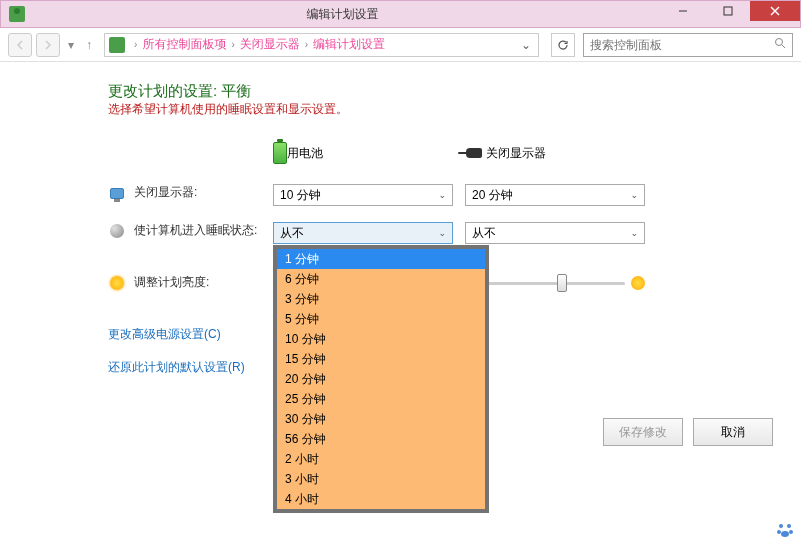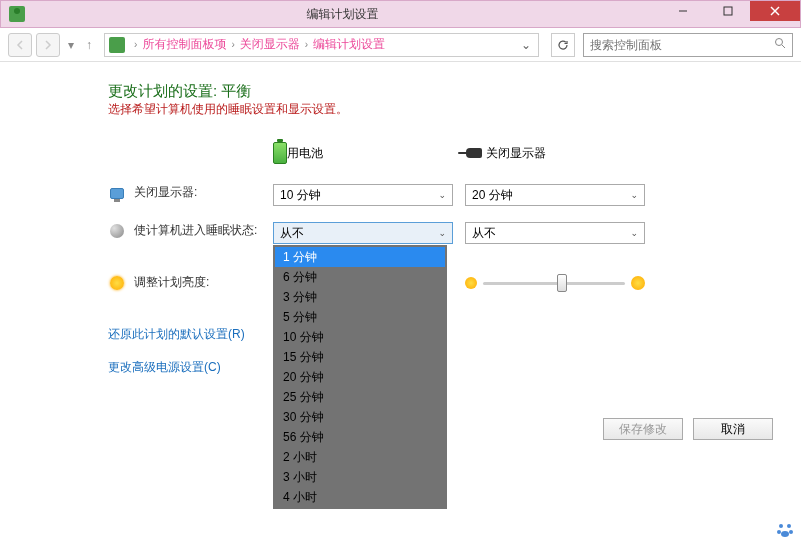--- a/index.html
+++ b/index.html
@@ -40,31 +40,31 @@
 .setting-icon{width:18px;height:18px;margin-right:8px;display:inline-flex;align-items:center;justify-content:center}
 .monitor-icon{background:#5a9ed8;border-radius:2px;width:14px;height:11px;border:1px solid #3a7eb8;position:relative}
 .monitor-icon::after{content:"";position:absolute;width:6px;height:3px;background:#888;bottom:-4px;left:3px}
 .moon-icon{width:14px;height:14px;border-radius:50%;background:radial-gradient(circle at 30% 30%,#e0e0e0,#888);position:relative;overflow:hidden}
 .sun-icon{width:14px;height:14px;border-radius:50%;background:radial-gradient(circle,#ffdd44,#ffaa00);box-shadow:0 0 3px #ffaa00}
 .setting-label{width:139px;color:#333}
 .dropdown{width:180px;height:22px;border:1px solid #aaa;background:#fff;display:flex;align-items:center;padding:0 6px;cursor:pointer;margin-right:12px;position:relative}
 .dropdown.open{border-color:#5a9ed8;background:#e8f0f8}
 .dropdown-val{flex:1}
 .dropdown-caret{color:#555;font-size:9px}
-.dropdown-list{position:absolute;top:22px;left:-1px;width:174px;background:#737373;border:2px solid #737373;z-index:100;max-height:270px;overflow:hidden}
+.dropdown-list{position:absolute;top:22px;left:-1px;width:216px;background:#fdba74;border:4px solid #737373;z-index:100;max-height:270px;overflow:hidden}
 .dropdown-item{padding:2px 8px;cursor:pointer;font-size:12px;line-height:16px}
 .dropdown-item.selected{background:#2a8aef;color:#fff}
 .slider-cell{width:180px;display:flex;align-items:center;gap:6px;margin-right:12px}
 .sun-small{width:12px;height:12px;border-radius:50%;background:radial-gradient(circle,#ffdd44,#ffaa00)}
 .slider-track{flex:1;height:3px;background:#ccc;position:relative;border-radius:2px}
 .slider-thumb{position:absolute;width:10px;height:18px;background:linear-gradient(#fff,#ddd);border:1px solid #888;border-radius:2px;top:-8px}
 .links{margin-top:34px}
 .link{color:#1a6ebd;cursor:pointer;margin-bottom:16px;display:block}
 .buttons{position:absolute;right:28px;top:418px;display:flex;gap:10px}
-.btn{width:80px;height:22px;border:1px solid #aaa;background:linear-gradient(#fafafa,#e8e8e8);cursor:pointer;font-size:12px}
+.btn{width:80px;height:28px;border:1px solid #aaa;background:linear-gradient(#fafafa,#e8e8e8);cursor:pointer;font-size:12px}
 .btn:disabled{color:#999}
 .tray-icon{position:absolute;bottom:4px;right:6px;width:20px;height:20px;color:#4a8ad8}
 </style>
 </head>
 <body>
 
 <div class="titlebar">
   <div class="title-icon"></div>
   <div class="title-text">编辑计划设置</div>
   <div class="win-btns">
@@ -195,22 +195,22 @@
     <div class="slider-cell">
       <span class="sun-small"></span>
       <div class="slider-track">
           <div class="slider-thumb" style="left:52%"></div>
         </div>
       <span class="sun-small" style="width:14px;height:14px"></span>
     </div>
   </div>
 
   <div class="links">
+    <a class="link">更改高级电源设置(C)</a>
     <a class="link">还原此计划的默认设置(R)</a>
-    <a class="link">更改高级电源设置(C)</a>
   </div>
 </div>
 
 <div class="buttons">
   <button class="btn" disabled="">保存修改</button>
   <button class="btn">取消</button>
 </div>
 
 <div class="tray-icon"><svg viewBox="0 0 20 20">
       <circle cx="6" cy="6" r="2" fill="currentColor"></circle>

